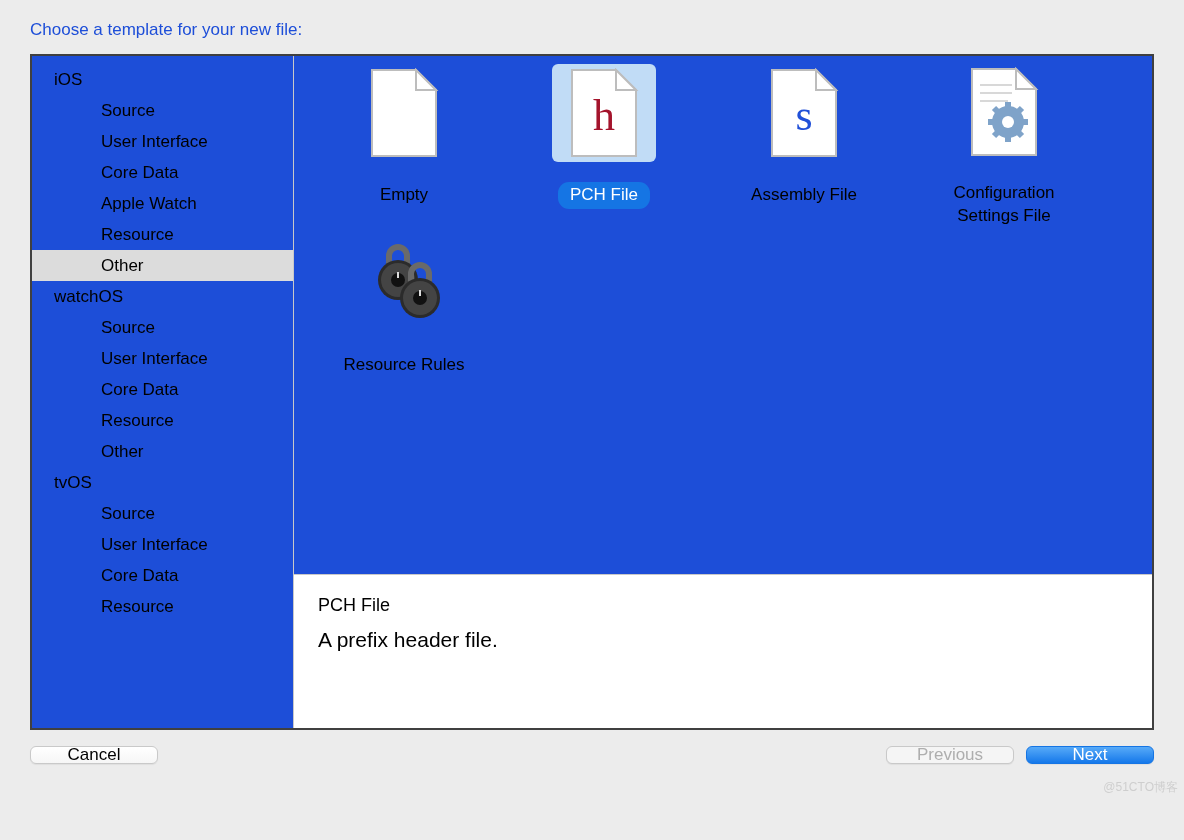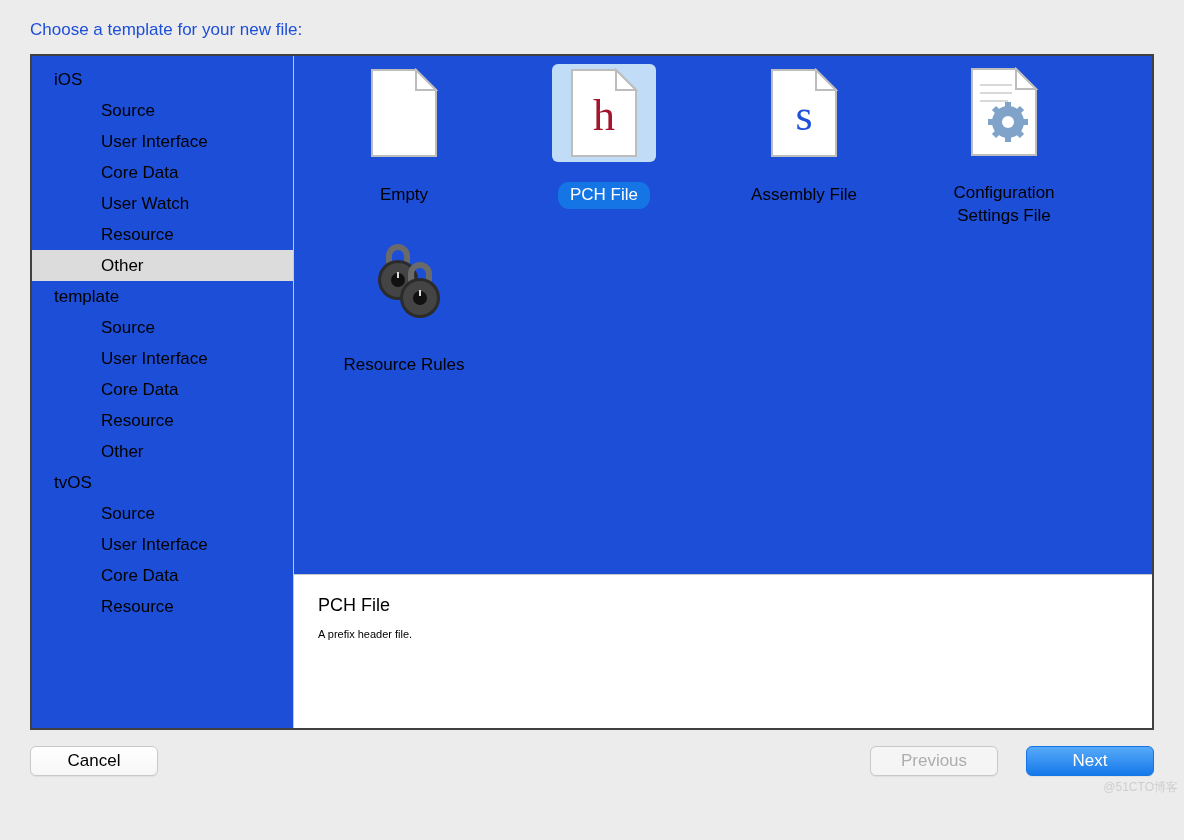--- a/index.html
+++ b/index.html
@@ -117,36 +117,36 @@
       border-top: 1px solid #c8c8c8;
       padding: 20px 24px;
       height: 154px;
       background: #fff;
     }
     .desc-title {
       font-size: 18px;
       margin-bottom: 12px;
     }
     .desc-body {
-      font-size: 11px;
+      font-size: 21px;
       color: #000;
     }
     
     .footer {
       display: flex;
       justify-content: space-between;
       align-items: center;
       padding: 16px 0 0 0;
     }
     .footer-right {
       display: flex;
-      gap: 28px;
+      gap: 12px;
     }
     .btn {
-      height: 30px;
+      height: 18px;
       min-width: 128px;
       border-radius: 6px;
       font-size: 17px;
       border: 1px solid #c9c9c9;
       background: linear-gradient(#ffffff,#f6f6f6);
       cursor: default;
       display: flex;
       align-items: center;
       justify-content: center;
       box-shadow: 0 1px 1px rgba(0,0,0,0.06);
@@ -185,25 +185,25 @@
   <div class="header-label">Choose a template for your new file:</div>
 
   <div class="main-panel">
 
     <div class="sidebar">
 
       <div class="sb-item sb-h">iOS</div>
       <div class="sb-item sb-c">Source</div>
       <div class="sb-item sb-c">User Interface</div>
       <div class="sb-item sb-c">Core Data</div>
-      <div class="sb-item sb-c">User Watch</div>
+      <div class="sb-item sb-c">Apple Watch</div>
       <div class="sb-item sb-c">Resource</div>
       <div class="sb-item sb-c sb-selected">Other</div>
 
-      <div class="sb-item sb-h">template</div>
+      <div class="sb-item sb-h">watchOS</div>
       <div class="sb-item sb-c">Source</div>
       <div class="sb-item sb-c">User Interface</div>
       <div class="sb-item sb-c">Core Data</div>
       <div class="sb-item sb-c">Resource</div>
       <div class="sb-item sb-c">Other</div>
 
       <div class="sb-item sb-h">tvOS</div>
       <div class="sb-item sb-c">Source</div>
       <div class="sb-item sb-c">User Interface</div>
       <div class="sb-item sb-c">Core Data</div>

